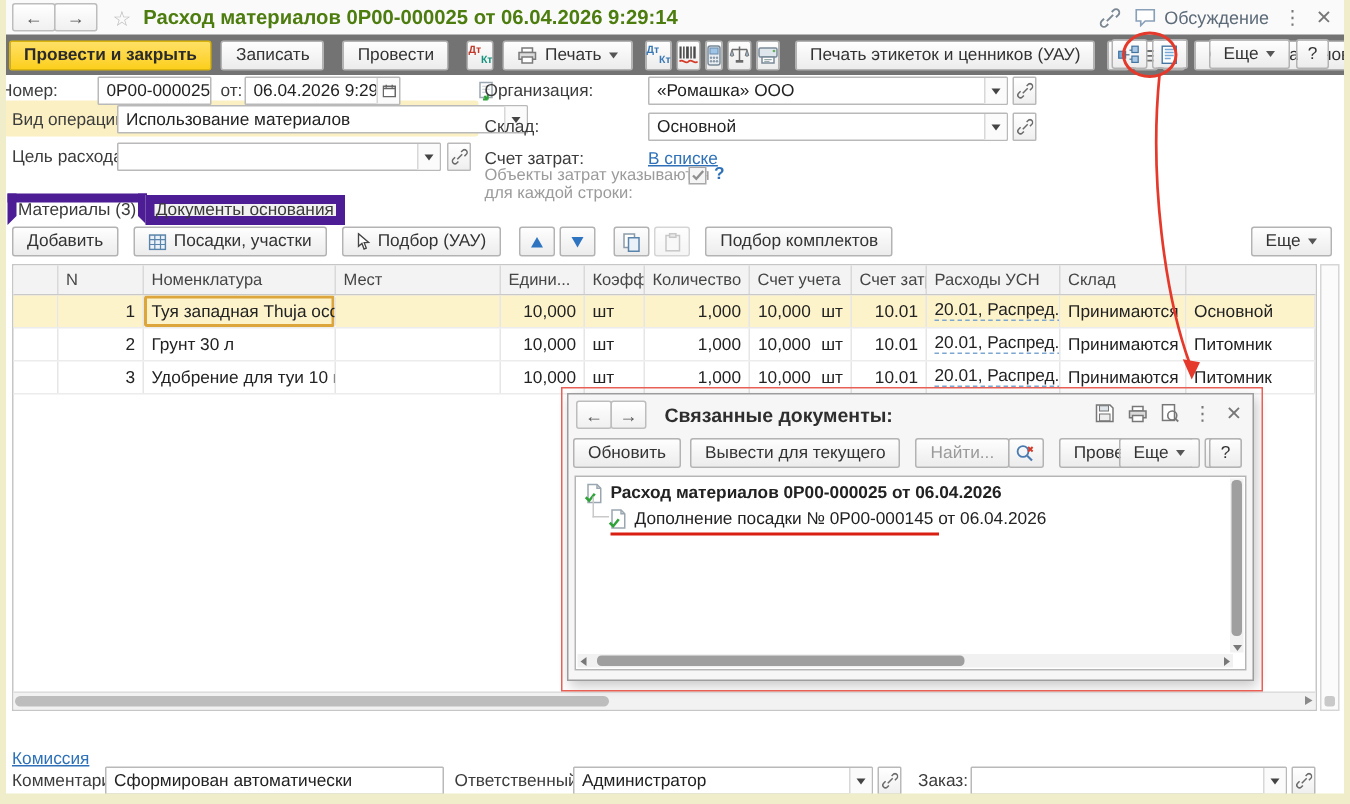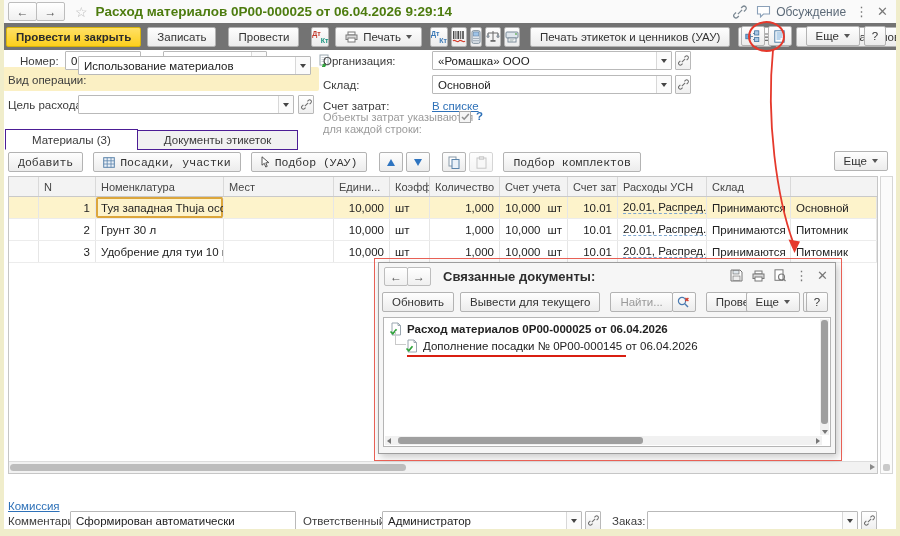--- a/index.html
+++ b/index.html
@@ -51,26 +51,26 @@
   .sqbtn{position:absolute;width:16px;height:19px;box-sizing:border-box;border:1px solid #b9b9b9;background:linear-gradient(#fff,#efefef);
          display:flex;align-items:center;justify-content:center;border-radius:1px;}
   .oprow{position:absolute;left:3px;top:67px;width:316px;height:24px;background:#fbf0c4;border-radius:2px;}
   .link{color:#2e71b8;text-decoration:underline;cursor:pointer;}
   .chk{position:absolute;width:12px;height:12px;box-sizing:border-box;border:1px solid #a9a9a9;background:#f5f5f5;
        display:flex;align-items:center;justify-content:center;}
   .qmark{position:absolute;color:#2e71b8;font-weight:bold;font-size:11.5px;}
 
   
   #tabs{position:absolute;left:5px;top:129px;display:flex;align-items:flex-end;height:21px;}
-  .tab{height:20px;box-sizing:border-box;border:1px solid #4c1d95;background:#f1f1f1;display:flex;align-items:center;
-       padding:0 26px;font-size:11.5px;color:#3a3a3a;margin-right:-1px;justify-content:center;}
+  .tab{height:20px;box-sizing:border-box;border:6px solid #4c1d95;background:#f1f1f1;display:flex;align-items:center;
+       padding:0 1px;font-size:11.5px;color:#3a3a3a;margin-right:-1px;justify-content:center;}
   .tab.active{background:#fff;border-bottom-color:#fff;height:21px;}
 
   
-  #tbar{position:absolute;left:8px;top:151px;right:8px;height:22px;display:flex;align-items:center;font-family:Liberation Mono, monospace;}
+  #tbar{position:absolute;left:8px;top:151px;right:8px;height:22px;display:flex;align-items:flex-start;}
   .arrow-up{width:0;height:0;border-left:4.5px solid transparent;border-right:4.5px solid transparent;border-bottom:7px solid #2e74c0;}
   .arrow-dn{width:0;height:0;border-left:4.5px solid transparent;border-right:4.5px solid transparent;border-top:7px solid #2e74c0;}
   #tbar-more{position:absolute;right:12px;top:151px;}
 
   
   #table-area{position:absolute;left:8px;top:176px;width:870px;height:298px;box-sizing:border-box;
               border:1px solid #c6c6c6;background:#fff;}
   .trow{display:grid;grid-template-columns:30px 57px 128px 110px 56px 40px 70px 68px 50px 89px 84px 86px;}
   .trow>div{box-sizing:border-box;border-right:1px solid #e6e6e6;padding:0 5px;display:flex;align-items:center;
             white-space:nowrap;overflow:hidden;font-size:11.5px;color:#222;height:100%;}
@@ -295,21 +295,21 @@
           <span class="caret"></span>
       </div>
       <div class="btn ibtn" style="margin-left:4px;width:22px;">
           <span>?</span>
         </div>
     </div>
   </div>
 
   <div class="oprow"></div>
 
-  <span class="lbl" style="left:20px;top:55px;">Номер:</span>
+  <span class="lbl" style="left:0;top:55px;">Номер:</span>
   <div class="fld" style="left:65px;top:51px;width:76px;">
     <span class="val">0Р00-000025</span>
   </div>
   <span class="lbl" style="left:147px;top:55px;">от:</span>
   <div class="fld" style="left:163px;top:51px;width:104px;">
     <span class="val">06.04.2026  9:29:14</span>
     <span class="dd">
       <svg width="9" height="9" viewBox="0 0 9 9">
           <rect x="0.5" y="1.5" width="8" height="7" fill="#fff" stroke="#666"></rect>
           <path d="M0.5 3h8" stroke="#666"></path>
@@ -319,21 +319,21 @@
   </div>
   <span class="sqbtn" style="left:317px;top:51px;border:none;background:none;">
     <svg width="14" height="14" viewBox="0 0 14 14">
         <rect x="2" y="1" width="8" height="10" fill="#fff" stroke="#9aa7b0"></rect>
         <path d="M3.5 3.5h5M3.5 5.5h5M3.5 7.5h3" stroke="#c3ccd2" stroke-width="0.8"></path>
         <path d="M5.5 8.5v3.2M5.5 11.7l-2.2-2.2M5.5 11.7l2.2-2.2" stroke="#2fa33a" stroke-width="1.4" fill="none" transform="rotate(-45 7 10)"></path>
       </svg>
   </span>
 
   <span class="lbl" style="left:8px;top:74px;">Вид операции:</span>
-  <div class="fld" style="left:78px;top:56px;width:233px;">
+  <div class="fld" style="left:78px;top:70px;width:274px;">
     <span class="val">Использование материалов</span>
     <span class="dd">
         <i></i>
       </span>
   </div>
 
   <span class="lbl" style="left:8px;top:99px;">Цель расхода:</span>
   <div class="fld" style="left:78px;top:95px;width:216px;">
     <span class="val"></span>
     <span class="dd">
@@ -388,21 +388,21 @@
         <path d="M1 4 3.2 6.2 7.8 1" stroke="#8f8f8f" stroke-width="1.6" fill="none"></path>
       </svg>
   </span>
   <span class="qmark" style="left:476px;top:110px;">?</span>
 
   <div id="tabs">
     <div class="tab active">
         <span>Материалы (3)</span>
       </div>
     <div class="tab">
-        <span>Документы этикеток</span>
+        <span>Документы основания</span>
       </div>
   </div>
 
   <div id="tbar">
     <div class="btn">
         <span>Добавить</span>
       </div>
     <div class="btn gap10">
       <span style="margin-right:5px;">
         <svg width="12" height="11" viewBox="0 0 12 11">

